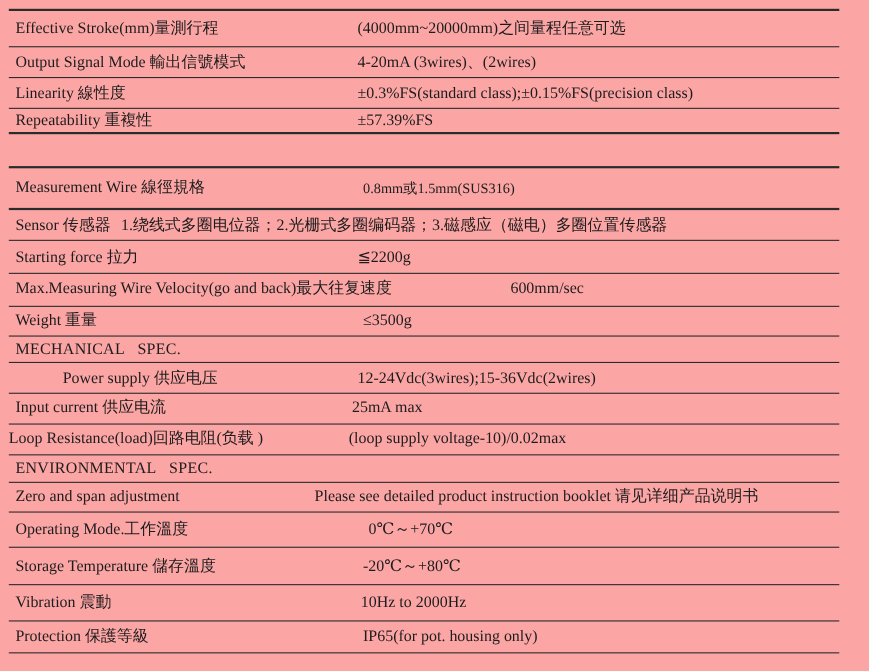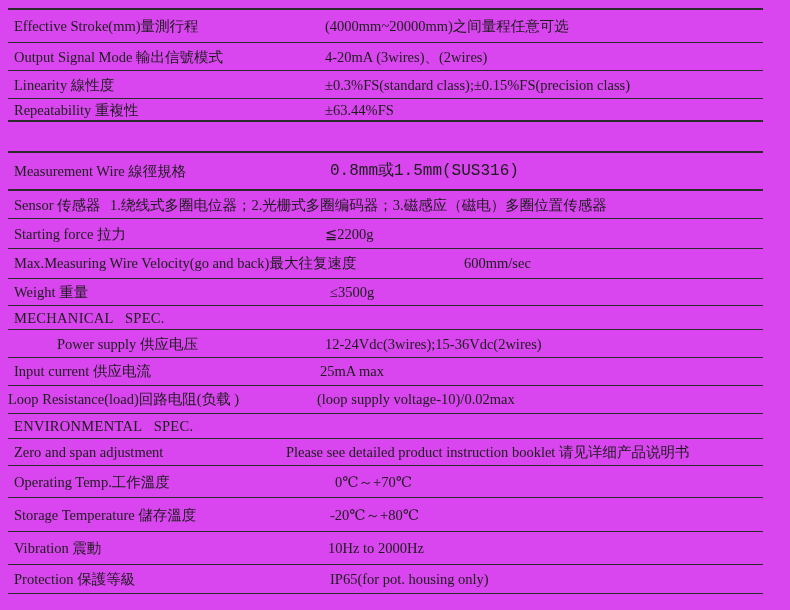--- a/index.html
+++ b/index.html
@@ -6,34 +6,34 @@
     --line:#2b2b2b;
     --text:#1c1c1c;
   }
   html,body{margin:0;padding:0;}
   body{
     width:790px;height:610px;background:#ffffff;
     font-family:"Liberation Serif","DejaVu Serif",serif;
     color:var(--text);
     position:relative;overflow:hidden;
   }
-  .sheet{position:absolute;inset:0;background:#d946ef;}
+  .sheet{position:absolute;inset:0;background:#fca5a5;}
   .tbl{
     position:absolute;left:8px;width:755px;
     border-top:2.4px solid var(--line);
   }
   .row{position:relative;border-bottom:1.4px solid var(--line);}
   .row.bb-thick{border-bottom-width:2.4px;}
   .lbl,.val{
     position:absolute;top:50%;transform:translateY(-50%);
     white-space:pre;font-size:14.5px;line-height:1;
   }
   .lbl{left:6px;}
   .val{left:317px;}
-  .val.mono{font-family:Liberation Mono, monospace;font-size:16px;}
+  .val.mono{font-family:Liberation Serif, serif;font-size:13px;}
   .section .lbl{letter-spacing:0.3px;}
 </style>
 </head>
 <body>
 
 <div class="sheet">
 
   <div class="tbl" style="top:8px;">
     <div class="row" style="height:32px;">
       <span class="lbl">Effective Stroke(mm)量測行程</span>
@@ -42,21 +42,21 @@
     <div class="row" style="height:27px;">
       <span class="lbl">Output Signal Mode 輸出信號模式</span>
       <span class="val">4-20mA (3wires)、(2wires)</span>
     </div>
     <div class="row" style="height:27px;">
       <span class="lbl">Linearity 線性度</span>
       <span class="val">±0.3%FS(standard class);±0.15%FS(precision class)</span>
     </div>
     <div class="row bb-thick" style="height:21px;">
       <span class="lbl">Repeatability 重複性</span>
-      <span class="val">±63.44%FS</span>
+      <span class="val">±57.39%FS</span>
     </div>
   </div>
 
   <div class="tbl" style="top:151px;border-top-width:2px;">
     <div class="row bb-thick" style="height:36px;">
       <span class="lbl">Measurement Wire 線徑規格</span>
       <span class="val mono" style="left:322px;">0.8mm或1.5mm(SUS316)</span>
     </div>
     <div class="row" style="height:27px;text-decoration:underline;">
       <span class="lbl">Sensor 传感器</span>
@@ -90,21 +90,21 @@
       <span class="val" style="left:309px;">(loop supply voltage-10)/0.02max</span>
     </div>
     <div class="row section" style="height:24.5px;">
       <span class="lbl">ENVIRONMENTAL   SPEC.</span>
     </div>
     <div class="row" style="height:26px;">
       <span class="lbl">Zero and span adjustment</span>
       <span class="val" style="left:278px;">Please see detailed product instruction booklet 请见详细产品说明书</span>
     </div>
     <div class="row" style="height:31px;">
-      <span class="lbl">Operating Temp.工作溫度</span>
+      <span class="lbl">Operating Mode.工作溫度</span>
       <span class="val" style="left:327px;">0℃～+70℃</span>
     </div>
     <div class="row" style="height:33px;">
       <span class="lbl">Storage Temperature 儲存溫度</span>
       <span class="val" style="left:322px;">-20℃～+80℃</span>
     </div>
     <div class="row" style="height:31.5px;">
       <span class="lbl">Vibration 震動</span>
       <span class="val" style="left:320px;">10Hz to 2000Hz</span>
     </div>

